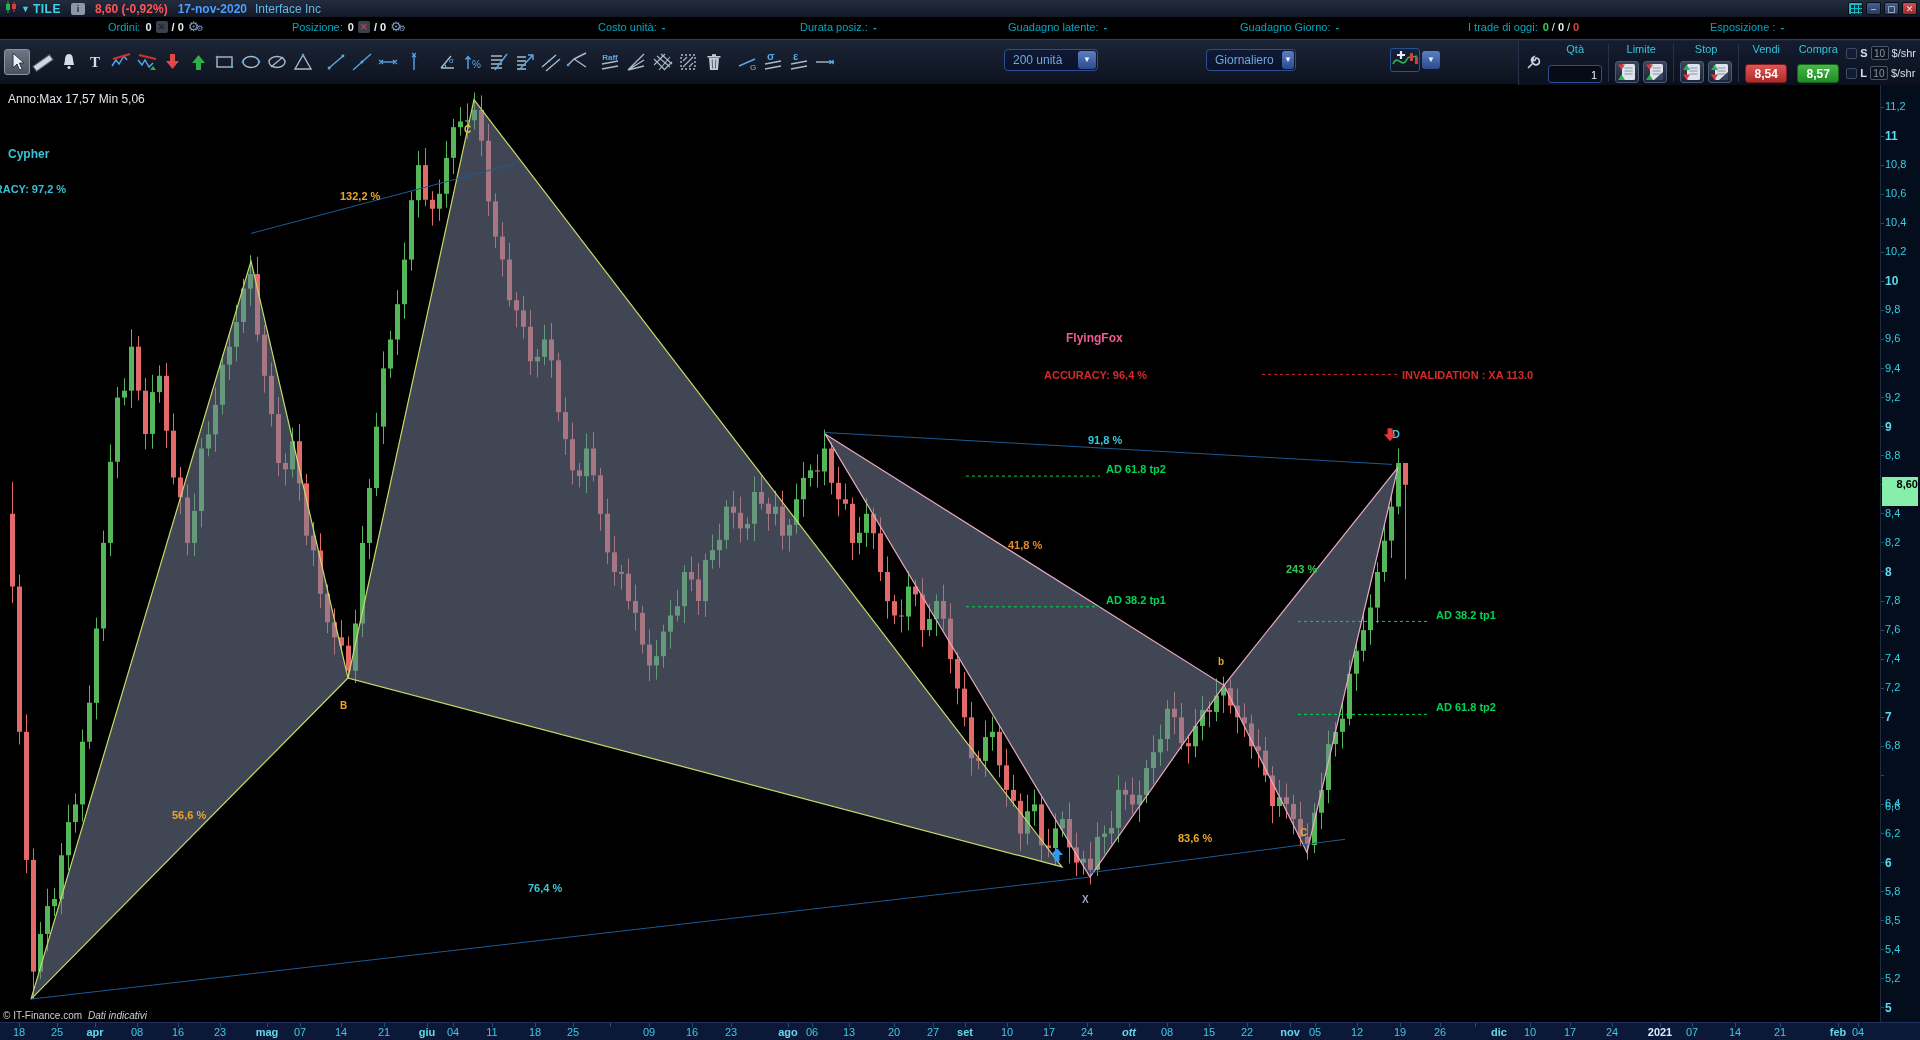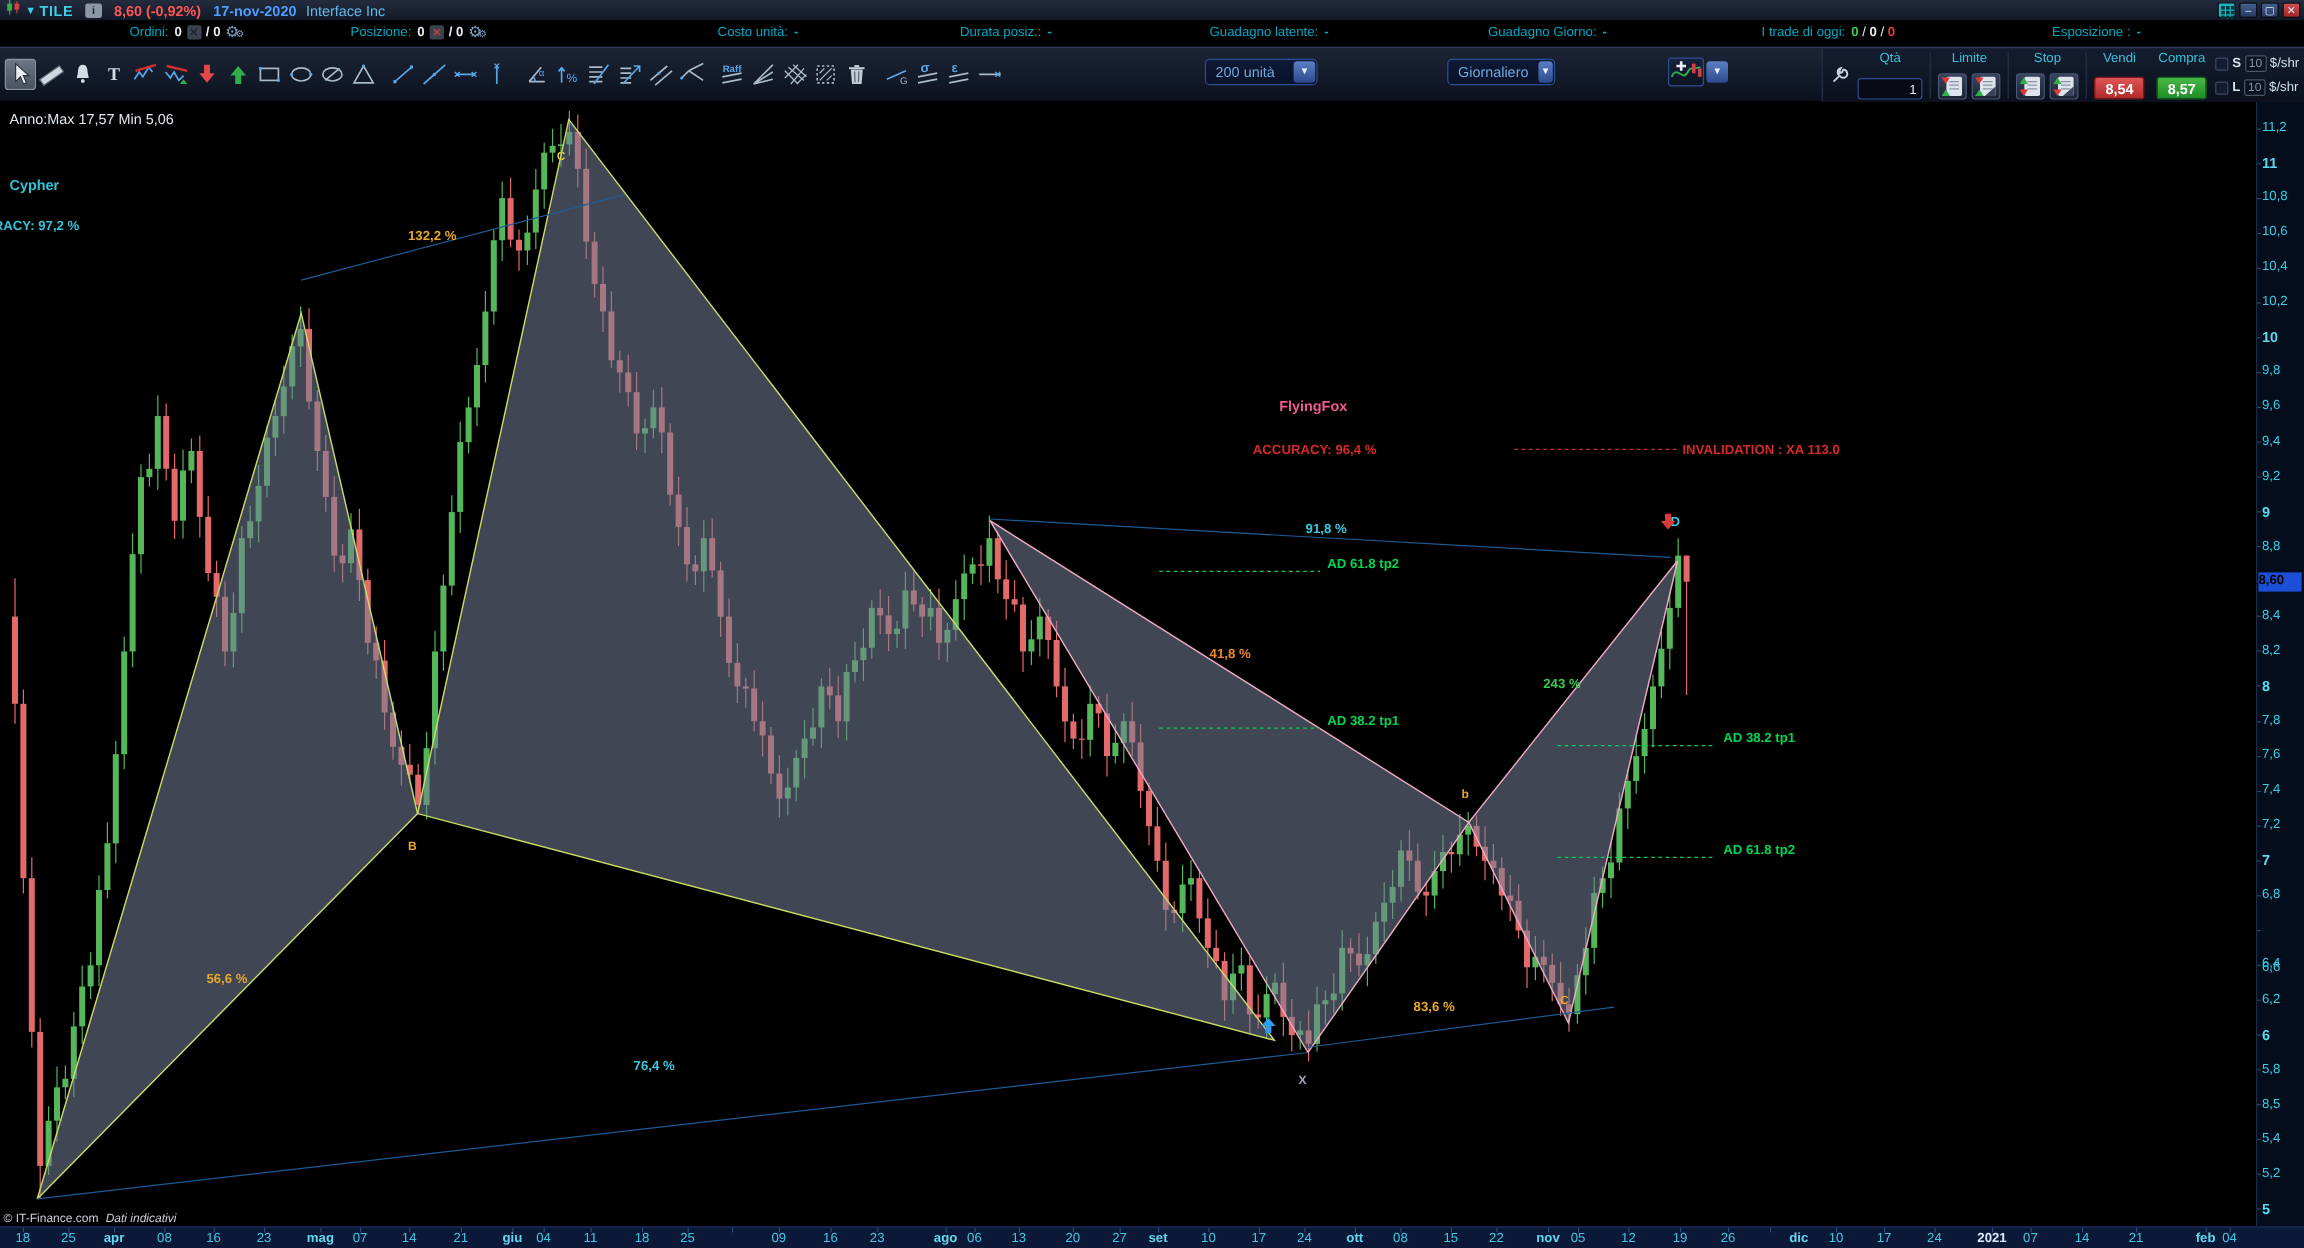--- a/index.html
+++ b/index.html
@@ -86,22 +86,22 @@
   .ov{position:absolute;white-space:pre;}
   .ov-range{left:8px;top:7px;color:#dfe6ec;font-size:12px;}
   .ov-cypher{left:8px;top:62px;color:#35c3d8;font-size:12px;font-weight:bold;}
   .ov-acc1{left:-37px;top:98px;color:#35c3d8;font-size:11px;font-weight:bold;}
   .copyright{position:absolute;left:3px;bottom:1px;color:#c8d0d8;font-size:10px;}
   .copyright .ital{font-style:italic;margin-left:6px;}
   .praxis{position:absolute;right:0;top:0;bottom:0;width:40px;background:#030d1c;border-left:1px solid #1c2c45;}
   .ptick{position:absolute;left:4px;color:#35cfe3;font-size:11px;}
   .ptick.bold{font-weight:bold;font-size:12px;color:#5adcef;}
   .ptick-dash{position:absolute;left:0;width:3px;height:1px;background:#2a4a6a;}
-  .curprice{position:absolute;left:1px;width:36px;height:16px;background:#1d4ed8;color:#000;
-    font-size:11px;font-weight:bold;text-align:left;line-height:15px;}
+  .curprice{position:absolute;left:1px;width:36px;height:29px;background:#86efac;color:#000;
+    font-size:11px;font-weight:bold;text-align:right;line-height:15px;}
 
   
   .timebar{height:18px;background:#0c1838;border-top:1px solid #20305a;position:relative;}
   .tlab{position:absolute;top:3px;color:#41c8e0;font-size:11px;transform:translateX(-50%);}
   .tlab.m{font-weight:bold;color:#63d8ec;}
   .tlab.y{font-weight:bold;color:#d8ecff;}
   .ttick{position:absolute;top:0;width:1px;height:4px;background:#2a4a7a;}
 </style>
 </head>
 <body>
@@ -1060,21 +1060,21 @@
     <div class="tlab" style="left: 933px;">27</div>
     <div class="ttick" style="left: 965px;"></div>
     <div class="tlab m" style="left: 965px;">set</div>
     <div class="ttick" style="left: 1007px;"></div>
     <div class="tlab" style="left: 1007px;">10</div>
     <div class="ttick" style="left: 1049px;"></div>
     <div class="tlab" style="left: 1049px;">17</div>
     <div class="ttick" style="left: 1087px;"></div>
     <div class="tlab" style="left: 1087px;">24</div>
     <div class="ttick" style="left: 1129px;"></div>
-    <div class="tlab m" style="left: 1129px;">ott</div>
+    <div class="tlab m" style="left: 1129px; font-style: italic;">ott</div>
     <div class="ttick" style="left: 1167px;"></div>
     <div class="tlab" style="left: 1167px;">08</div>
     <div class="ttick" style="left: 1209px;"></div>
     <div class="tlab" style="left: 1209px;">15</div>
     <div class="ttick" style="left: 1247px;"></div>
     <div class="tlab" style="left: 1247px;">22</div>
     <div class="ttick" style="left: 1290px;"></div>
     <div class="tlab m" style="left: 1290px;">nov</div>
     <div class="ttick" style="left: 1315px;"></div>
     <div class="tlab" style="left: 1315px;">05</div>

